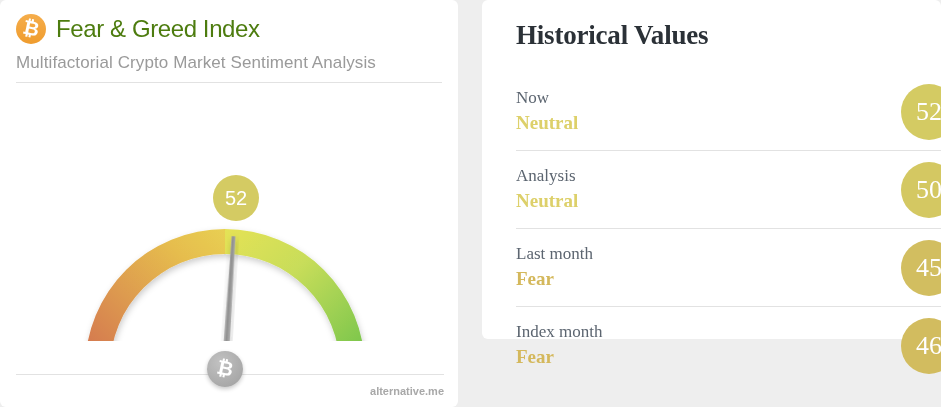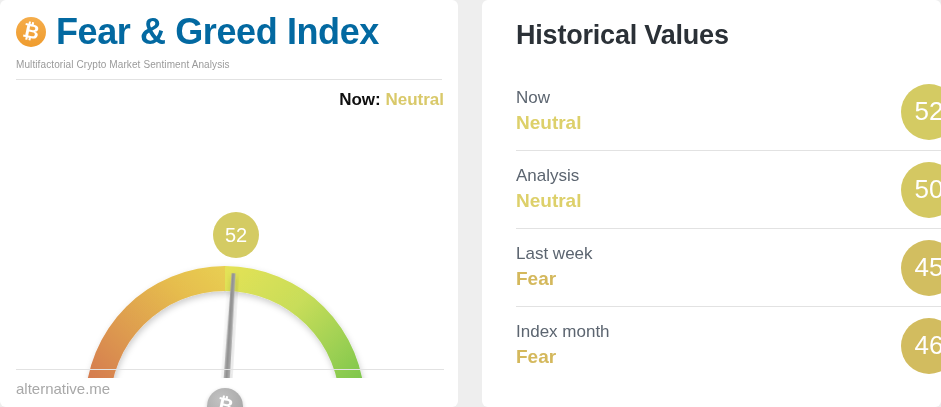--- a/index.html
+++ b/index.html
@@ -34,21 +34,22 @@
     margin-right: 0;
   }
   .gap {
     width: 24px;
     height: 407px;
     background: #eeeeee;
     flex: 0 0 24px;
   }
   .card-history {
     flex: 1 1 auto;
-    height: 407px;
+    height: 339px;
+    font-family: Liberation Serif, serif;
   }
 
   
   .gauge-header {
     padding: 14px 16px 0 16px;
   }
   .title-row {
     display: flex;
     align-items: center;
     gap: 10px;
@@ -65,30 +66,30 @@
   }
   .btc-logo span {
     color: #ffffff;
     font-size: 20px;
     font-weight: bold;
     line-height: 1;
     transform: translateY(-1px) rotate(12deg);
     font-family: "DejaVu Sans", sans-serif;
   }
   .main-title {
-    font-size: 36px;
-    font-weight: bold;
-    color: #0369a1;
+    font-size: 24px;
+    font-weight: normal;
+    color: #4d7c0f;
     letter-spacing: -0.4px;
     line-height: 1;
     white-space: nowrap;
   }
   .subtitle {
     margin-top: 9px;
-    font-size: 10px;
+    font-size: 17px;
     color: #9a9a9a;
     letter-spacing: 0.1px;
   }
   .divider {
     height: 1px;
     background: #e2e2e2;
     margin: 9px 0 0 0;
   }
 
   
@@ -166,23 +167,24 @@
     right: 14px;
     bottom: 10px;
   }
   .footer-divider {
     height: 1px;
     background: #e2e2e2;
     margin-bottom: 10px;
   }
   .footer-row {
     display: flex;
-    justify-content: flex-start;
-    font-size: 15px;
+    justify-content: flex-end;
+    font-size: 11px;
     color: #a8a8a8;
+    font-weight: bold;
   }
 
   
   .history-inner {
     padding: 20px 0 0 34px;
   }
   .history-title {
     font-size: 27px;
     font-weight: bold;
     color: #2b3137;
@@ -236,26 +238,20 @@
       <div class="title-row">
         <div class="btc-logo">
           <span>₿</span>
         </div>
         <div class="main-title">Fear &amp; Greed Index</div>
       </div>
       <div class="subtitle">Multifactorial Crypto Market Sentiment Analysis</div>
       <div class="divider"></div>
     </div>
 
-    <div class="now-row">
-      <div class="now-label">
-        <span class="now-key">Now:</span>
-        <span class="now-val">Neutral</span>
-      </div>
-    </div>
 
     <div class="gauge-wrap">
       <svg class="gauge-svg" width="458" height="262" viewBox="0 0 458 262">
         <defs>
           <linearGradient id="arcGrad" x1="0" y1="1" x2="1" y2="0" gradientUnits="objectBoundingBox">
             <stop offset="0%" stop-color="#d2704f"></stop>
             <stop offset="18%" stop-color="#da8a50"></stop>
             <stop offset="36%" stop-color="#e3ab4e"></stop>
             <stop offset="50%" stop-color="#e8c34f"></stop>
             <stop offset="62%" stop-color="#e5e256"></stop>
@@ -324,21 +320,21 @@
           <div class="hist-badge" style="background:#d4cb63">52</div>
         </div>
 
         <div class="hist-row">
           <div class="hist-period">Analysis</div>
           <div class="hist-sentiment" style="color:#ddd06a">Neutral</div>
           <div class="hist-badge" style="background:#d4c862">50</div>
         </div>
 
         <div class="hist-row">
-          <div class="hist-period">Last week</div>
+          <div class="hist-period">Last month</div>
           <div class="hist-sentiment" style="color:#d4b85c">Fear</div>
           <div class="hist-badge" style="background:#d2be60">45</div>
         </div>
 
         <div class="hist-row">
           <div class="hist-period">Index month</div>
           <div class="hist-sentiment" style="color:#d4b85c">Fear</div>
           <div class="hist-badge" style="background:#d2bc5f">46</div>
         </div>
 

